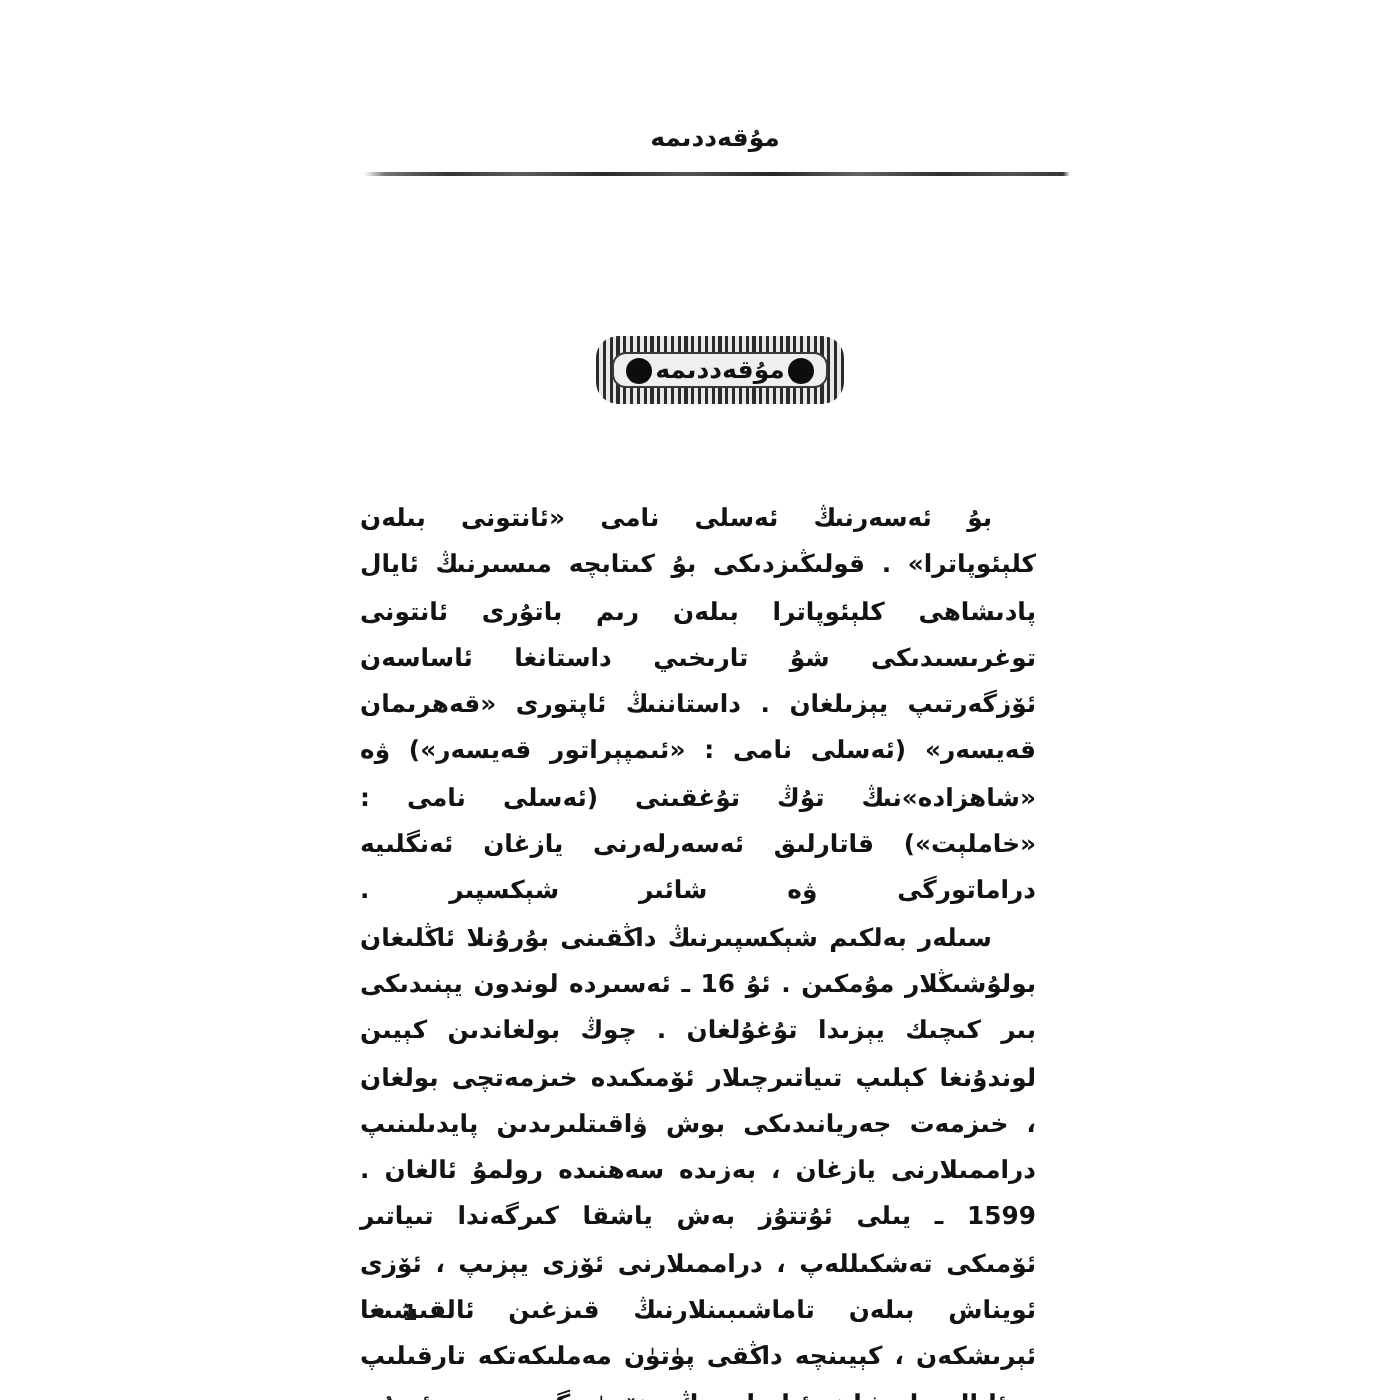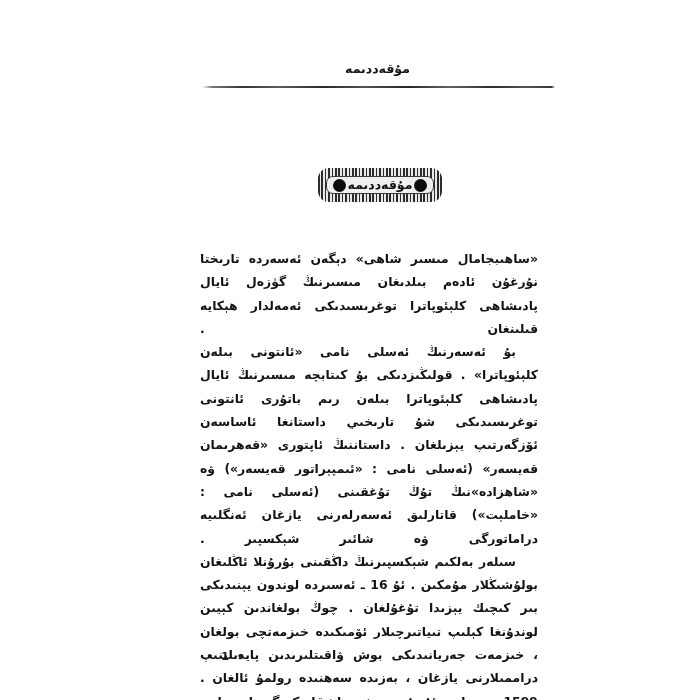--- a/index.html
+++ b/index.html
@@ -13,21 +13,20 @@
     overflow: hidden;
     font-family: "DejaVu Sans", "Liberation Sans", sans-serif;
     color: #111111;
     position: relative;
   }
 
   .page {
     position: absolute;
     inset: 0;
     background: #ffffff;
-    margin-left: 20px;
   }
 
   
   .running-header {
     position: absolute;
     left: 180px;
     top: 58px;
     width: 355px;
     text-align: center;
   }
@@ -182,20 +181,19 @@
   <div class="title-plaque">
     <div class="plaque-frame"></div>
     <div class="plaque-inner">
       <span class="plaque-dot"></span>
       <span class="plaque-title">مۇقەددىمە</span>
       <span class="plaque-dot"></span>
     </div>
   </div>
 
   <div class="body-block">
-    <p>«ساھىبجامال مىسىر شاھى» دېگەن ئەسەردە تارىختا نۇرغۇن ئادەم بىلدىغان مىسىرنىڭ گۈزەل ئايال پادىشاھى كلېئوپاترا توغرىسىدىكى ئەمەلدار ھېكايە قىلىنغان .</p>
     <p class="indent">بۇ ئەسەرنىڭ ئەسلى نامى «ئانتونى بىلەن كلېئوپاترا» . قولىڭىزدىكى بۇ كىتابچە مىسىرنىڭ ئايال پادىشاھى كلېئوپاترا بىلەن رىم باتۇرى ئانتونى توغرىسىدىكى شۇ تارىخىي داستانغا ئاساسەن ئۆزگەرتىپ يېزىلغان . داستاننىڭ ئاپتورى «قەھرىمان قەيسەر» (ئەسلى نامى : «ئىمپېراتور قەيسەر») ۋە «شاھزادە»نىڭ تۇڭ تۇغقىنى (ئەسلى نامى : «خاملېت») قاتارلىق ئەسەرلەرنى يازغان ئەنگلىيە دراماتورگى ۋە شائىر شېكسپىر .</p>
     <p class="indent last">سىلەر بەلكىم شېكسپىرنىڭ داڭقىنى بۇرۇنلا ئاڭلىغان بولۇشىڭلار مۇمكىن . ئۇ 16 ـ ئەسىردە لوندون يېنىدىكى بىر كىچىك يېزىدا تۇغۇلغان . چوڭ بولغاندىن كېيىن لوندۇنغا كېلىپ تىياتىرچىلار ئۆمىكىدە خىزمەتچى بولغان ، خىزمەت جەريانىدىكى بوش ۋاقىتلىرىدىن پايدىلىنىپ دراممىلارنى يازغان ، بەزىدە سەھنىدە رولمۇ ئالغان . 1599 ـ يىلى ئۇتتۇز بەش ياشقا كىرگەندا تىياتىر ئۆمىكى تەشكىللەپ ، دراممىلارنى ئۆزى يېزىپ ، ئۆزى ئويناش بىلەن تاماشىبىنلارنىڭ قىزغىن ئالقىشىغا ئېرىشكەن ، كېيىنچە داڭقى پۈتۈن مەملىكەتكە تارقىلىپ ، ئايال پادىشاھ ئېلىزابېتنىڭ ھۆزۈرىگە بېرىپ ئويۇن كۆرسىتىش شەرىپىگە</p>
   </div>
 
   <div class="folio">• 1 •</div>
 
 </div>
 
 </body></html>

